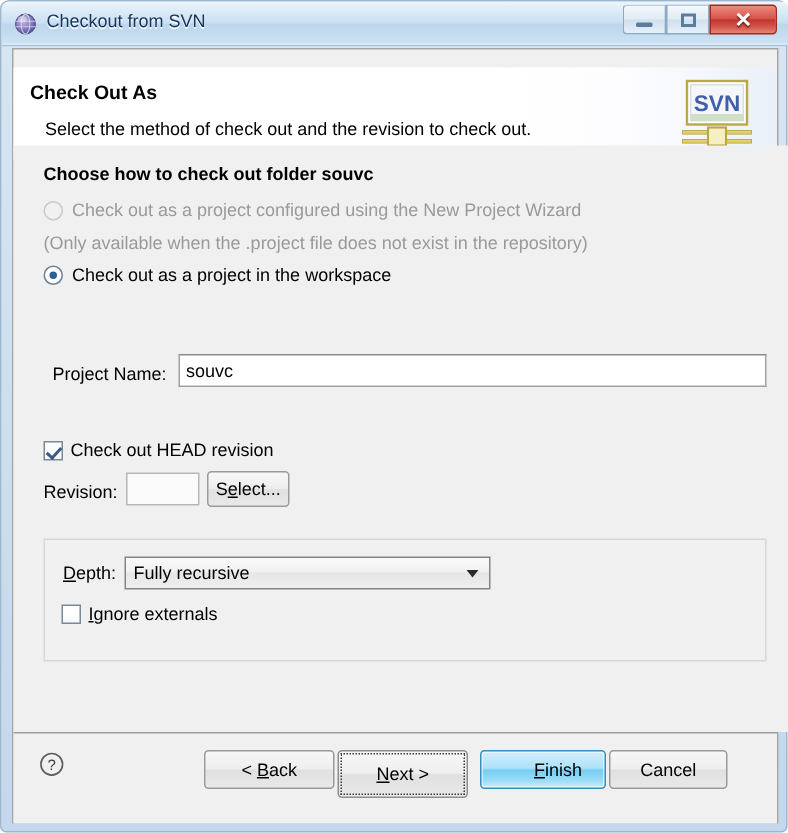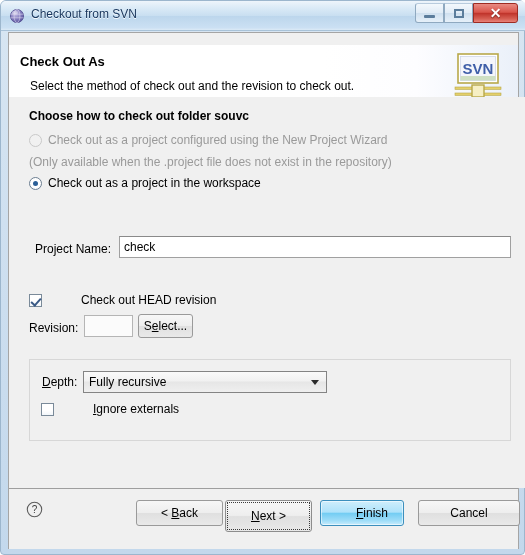--- a/index.html
+++ b/index.html
@@ -192,21 +192,20 @@
   }
   .radio-label { font-size: 12px; color: #000; }
   .radio-label.dim { color: #9a9a9a; }
 
   
   .check-row {
     position: absolute;
     display: flex;
     align-items: center;
     white-space: nowrap;
-    gap: 34px;
   }
   .checkbox {
     width: 13px; height: 13px;
     box-sizing: border-box;
     flex: 0 0 auto;
     margin-right: 5px;
     background: linear-gradient(to bottom, #ffffff 0%, #ffffff 60%, #f2f6fa 100%);
     border: 1px solid #7a8a99;
     position: relative;
   }
@@ -390,21 +389,21 @@
       </div>
 
       <div class="lbl dim" style="left:20px; top:58px;">(Only available when the .project file does not exist in the repository)</div>
 
       <div class="radio-row" style="left:20px; top:79px;">
         <span class="radio checked"></span>
         <span class="radio-label">Check out as a project in the workspace</span>
       </div>
 
       <div class="lbl" style="left:26px; top:145px;">Project Name:</div>
-      <div class="textinput" style="left:110px; top:139px; width:392px; height:22px; line-height:21px;" placeholder="">check</div>
+      <div class="textinput" style="left:110px; top:139px; width:392px; height:22px; line-height:21px;" placeholder="">souvc</div>
 
       <div class="check-row" style="left:20px; top:196px;">
         <span class="checkbox checked"></span>
         <span class="check-label">Check out HEAD revision</span>
       </div>
 
       <div class="lbl" style="left:20px; top:224px;">Revision:</div>
       <div class="textinput disabled" style="left:75px; top:218px; width:49px; height:22px; line-height:21px;" placeholder=""></div>
       <div class="pushbtn" style="left:129px; top:217px; width:55px; height:24px;">
         <span>S<span class="mn">e</span>lect...</span>
@@ -441,19 +440,19 @@
 
       <div class="pushbtn focused" style="left:216px; top:11px; width:87px; height:32px;">
         <span class="focusring"></span>
         <span><span class="mn">N</span>ext &gt;</span>
       </div>
 
       <div class="pushbtn default" style="left:311px; top:11px; width:84px; height:26px;padding-left:20px;">
         <span><span class="mn">F</span>inish</span>
       </div>
 
-      <div class="pushbtn" style="left:409px; top:11px; width:102px; height:26px;">
+      <div class="pushbtn" style="left:397px; top:11px; width:79px; height:26px;">
         <span>Cancel</span>
       </div>
     </div>
 
   </div>
 </div>
 
 </body></html>

